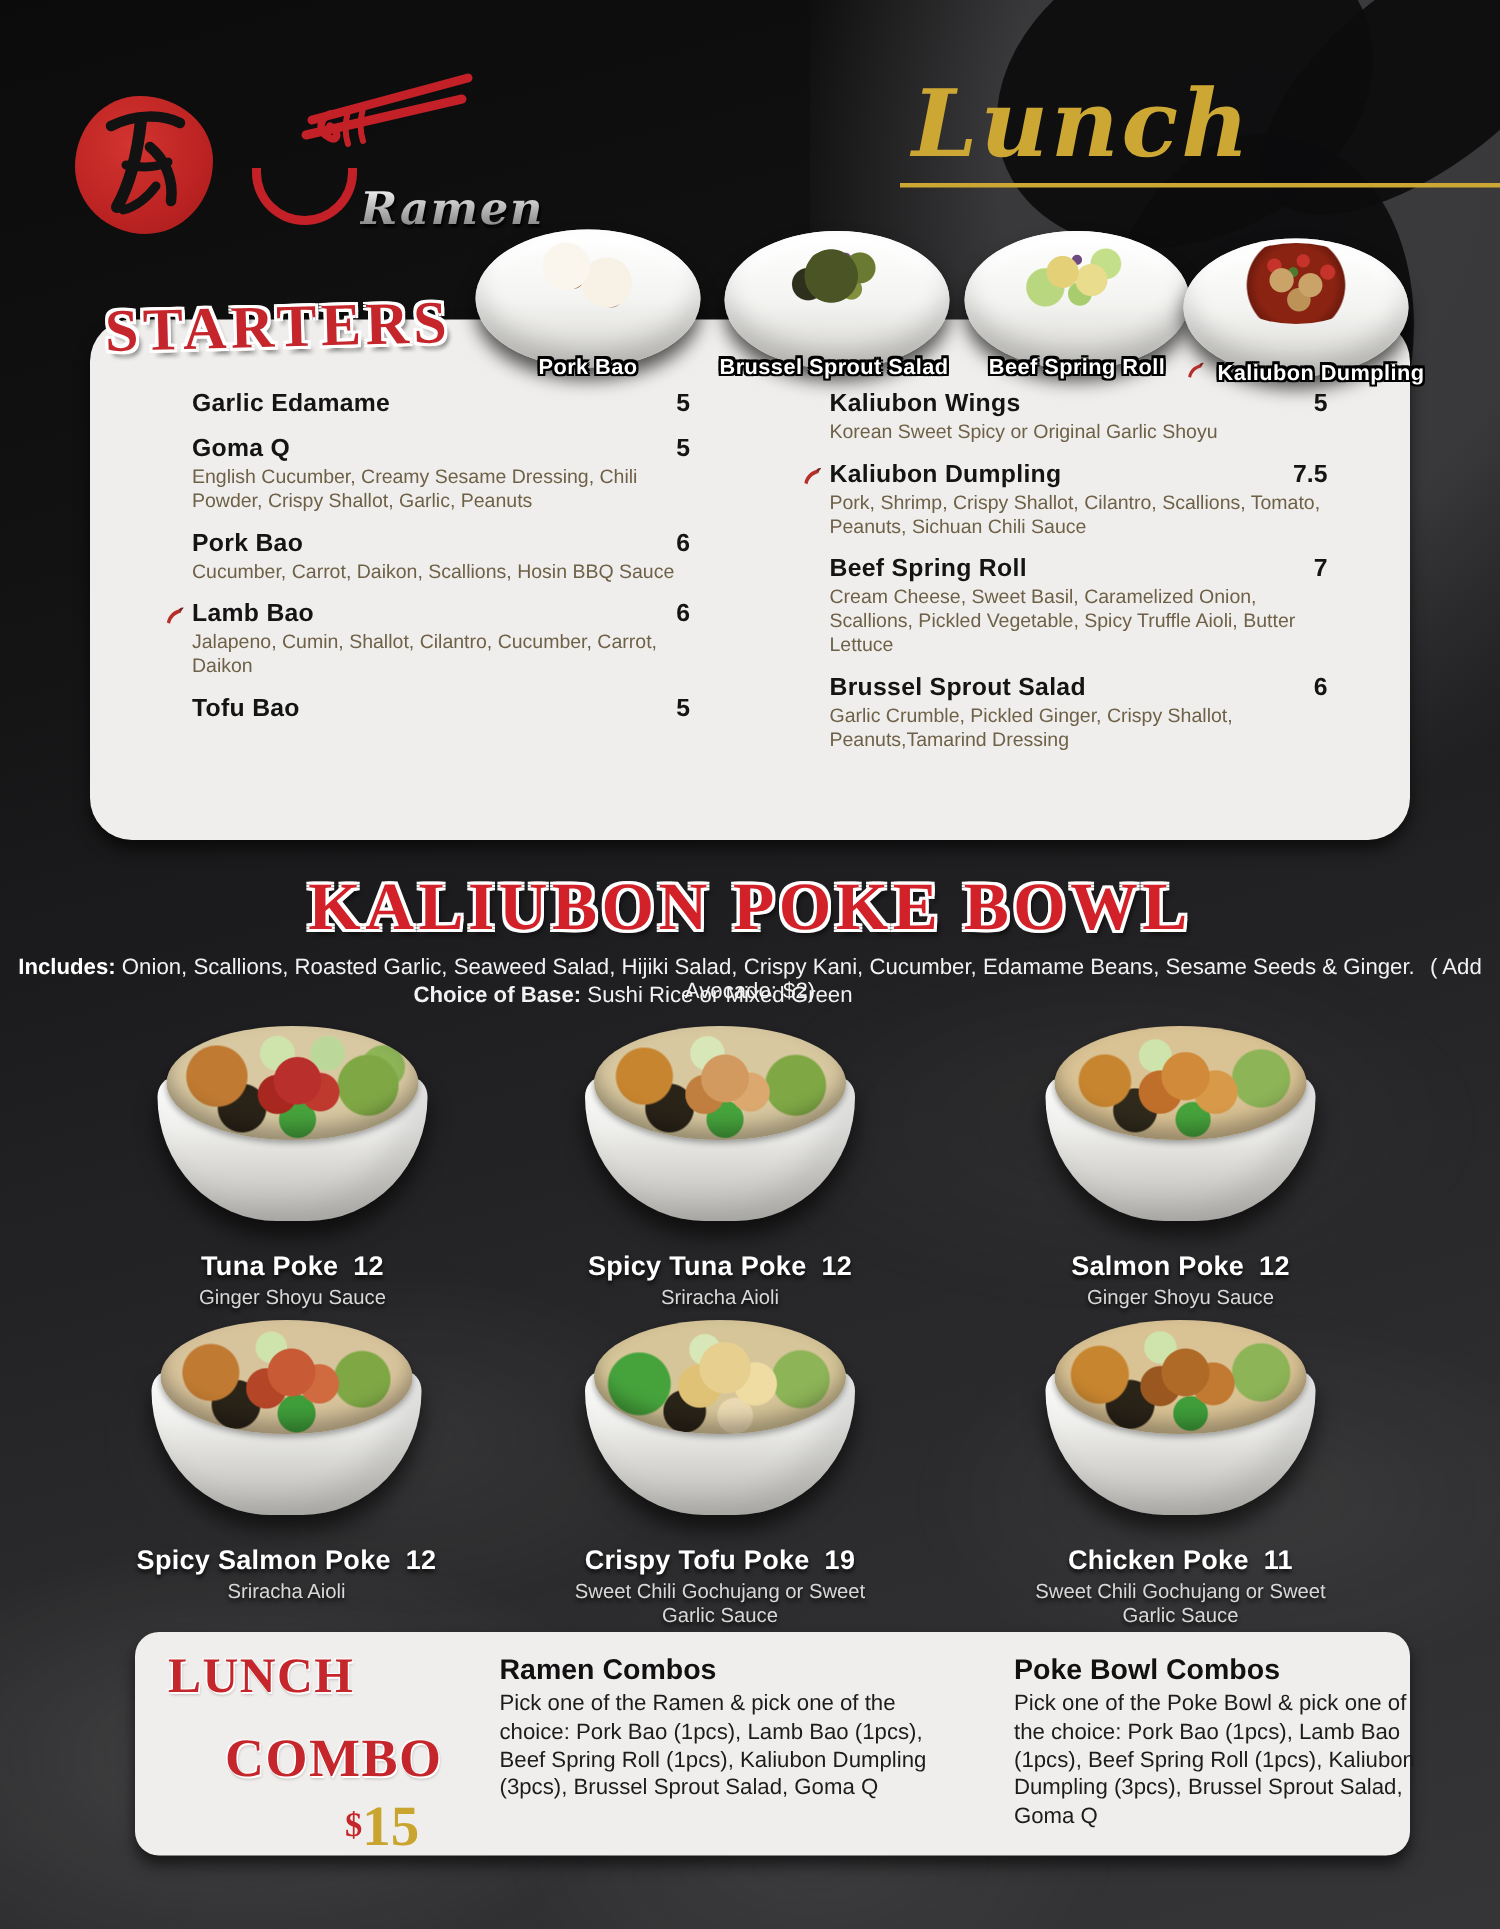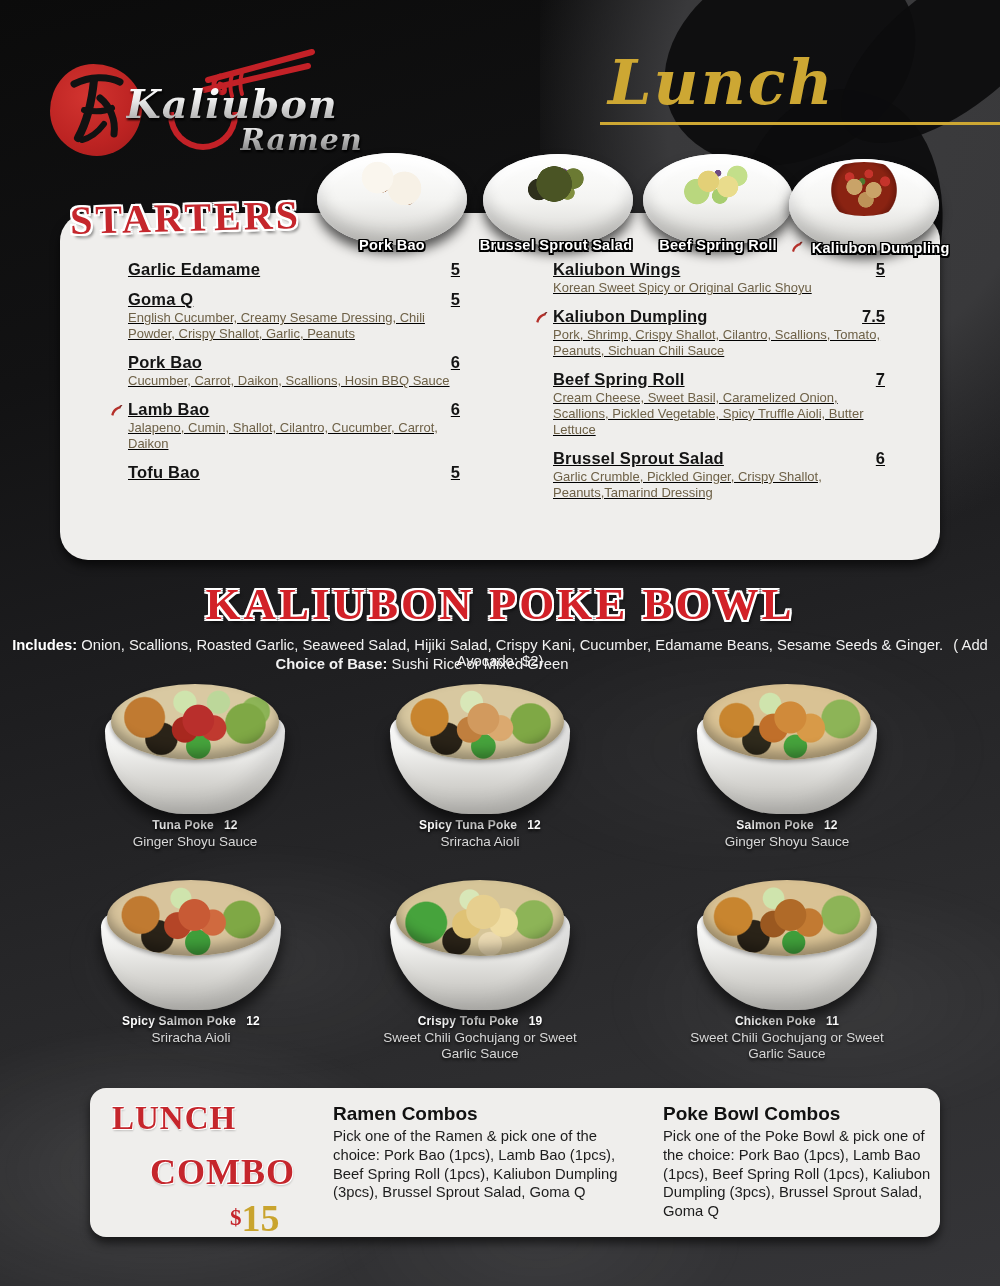--- a/index.html
+++ b/index.html
@@ -48,21 +48,21 @@
     font-weight:bold; font-size:62px; color:#cda733; letter-spacing:2px; }
   .lunch-underline { position:absolute; left:600px; top:122px; width:400px; height:3px; background:#cda733; }
 
   
   .panel { position:absolute; background:#efeeec; box-shadow:0 6px 10px rgba(0,0,0,.6); }
   .starters-panel { left:60px; top:213px; width:880px; height:347px; border-radius:28px; }
   .starters-title { position:absolute; left:70px; top:194px; font-family:"Liberation Serif", serif; font-weight:bold;
     font-size:40px; letter-spacing:3px; color:#c5262c; transform:rotate(-1.5deg);
     text-shadow:-2px -2px 0 #fff, 2px -2px 0 #fff, -2px 2px 0 #fff, 2px 2px 0 #fff, 0 -2px 0 #fff, 0 2px 0 #fff, -2px 0 0 #fff, 2px 0 0 #fff, 3px 4px 3px rgba(0,0,0,.45); }
 
-  .menu-col { position:absolute; width:332px;text-decoration:underline; }
+  .menu-col { position:absolute; width:332px; }
   .col-left  { left:128px; top:260px; }
   .col-right { left:553px; top:260px; }
   .item { margin-bottom:11px; position:relative; }
   .item-head { display:flex; justify-content:space-between; align-items:baseline; }
   .item-name { font-weight:bold; font-size:16.5px; color:#141414; letter-spacing:.2px; }
   .item-price { font-weight:bold; font-size:16.5px; color:#141414; }
   .item-desc { font-size:13px; color:#6e6147; line-height:1.23; margin-top:1px; }
   .chili { position:absolute; left:-19px; top:2px; }
 
   
@@ -170,39 +170,39 @@
     radial-gradient(circle at 44% 26%, #d8e7b8 0 9%, transparent 10%), #d6c598; }
   .f-chicken { background:
     radial-gradient(circle at 52% 46%, #b06a28 0 16%, transparent 17%),
     radial-gradient(circle at 42% 58%, #9a5820 0 12%, transparent 13%),
     radial-gradient(circle at 63% 56%, #c27a32 0 12%, transparent 13%),
     radial-gradient(circle at 82% 46%, #8db457 0 13%, transparent 14%),
     radial-gradient(circle at 18% 48%, #c8852f 0 13%, transparent 14%),
     radial-gradient(circle at 30% 74%, #2a2318 0 12%, transparent 13%),
     radial-gradient(circle at 54% 82%, #3f9e3a 0 10%, transparent 11%),
     radial-gradient(circle at 42% 24%, #cfe4ad 0 9%, transparent 10%), #d9c294; }
-  .poke-name-row { margin-top:0; color:#fff; font-weight:bold; font-size:12px; letter-spacing:.2px;
+  .poke-name-row { margin-top:16px; color:#fff; font-weight:bold; font-size:18px; letter-spacing:.2px;
     text-shadow:0 2px 3px rgba(0,0,0,.8);text-align:center; }
   .poke-name-row .price { margin-left:10px; }
   .poke-sauce { margin:2px auto 0; max-width:210px; color:#d8d8d8; font-size:13.5px; line-height:1.2;
     text-shadow:0 2px 3px rgba(0,0,0,.8); }
 
   
   .combo-panel { left:90px; top:1088px; width:850px; height:149px; border-radius:16px; }
   .combo-left { position:absolute; left:22px; top:12px; width:215px; font-family:"Liberation Serif", serif; }
   .combo-t1 { font-size:33px; font-weight:bold; color:#c5262c; letter-spacing:1px;
     text-shadow:-1px -1px 0 #fff,1px 1px 0 #fff, 1px 2px 2px rgba(0,0,0,.2); }
   .combo-t2 { font-size:36px; font-weight:bold; color:#c5262c; letter-spacing:1px; margin-left:38px; margin-top:14px;
     text-shadow:-1px -1px 0 #fff,1px 1px 0 #fff, 1px 2px 2px rgba(0,0,0,.2); }
   .combo-price { margin-left:118px; margin-top:3px; }
   .combo-price .dollar { font-size:23px; font-weight:bold; color:#c5262c; vertical-align:6px; }
   .combo-price .amount { font-size:38px; font-weight:bold; color:#c9a42e; font-family:"Liberation Serif", serif; }
   .combo-col { position:absolute; top:15px; }
   .combo-mid { left:243px; width:308px; }
-  .combo-rgt { left:573px; width:278px; }
+  .combo-rgt { left:586px; width:278px; }
   .combo-head { font-size:19px; font-weight:bold; color:#111; margin-bottom:2px; }
   .combo-text { font-size:14.8px; color:#1c1c1c; line-height:1.27; }
 </style>
 </head>
 <body>
 
 <svg width="0" height="0" style="position:absolute">
   <defs>
     <g id="chili-def">
       <path d="M3 16 C4 10, 8.5 5.5, 14 4.2 L15.6 7 C10.5 8.4, 6.8 12, 5.8 17 Z" fill="#b5302a"></path>
@@ -234,21 +234,20 @@
       </svg>
     </div>
     <svg class="logo-noodles" width="130" height="52" viewBox="0 0 130 52">
       <path d="M18 34 L122 6" stroke="#c32127" stroke-width="6" stroke-linecap="round"></path>
       <path d="M14 44 L118 20" stroke="#c32127" stroke-width="6" stroke-linecap="round"></path>
       <path d="M30 30 C22 34, 22 42, 30 46 C36 49, 36 40, 30 38" stroke="#c32127" stroke-width="5" fill="none" stroke-linecap="round"></path>
       <path d="M42 28 C40 36, 40 44, 42 50" stroke="#c32127" stroke-width="4" fill="none" stroke-linecap="round"></path>
       <path d="M52 26 C50 34, 50 42, 52 48" stroke="#c32127" stroke-width="4" fill="none" stroke-linecap="round"></path>
     </svg>
     <div class="logo-bowl-arc"></div>
-    <div class="logo-word1">Kaliubon</div>
     <div class="logo-word2">Ramen</div>
   </div>
 
   <div class="lunch-title">Lunch</div>
   <div class="lunch-underline"></div>
 
   <div class="panel starters-panel"></div>
   <div class="starters-title">STARTERS</div>
 
   <div class="plate-photo" style="left:312px; top:140px;">

